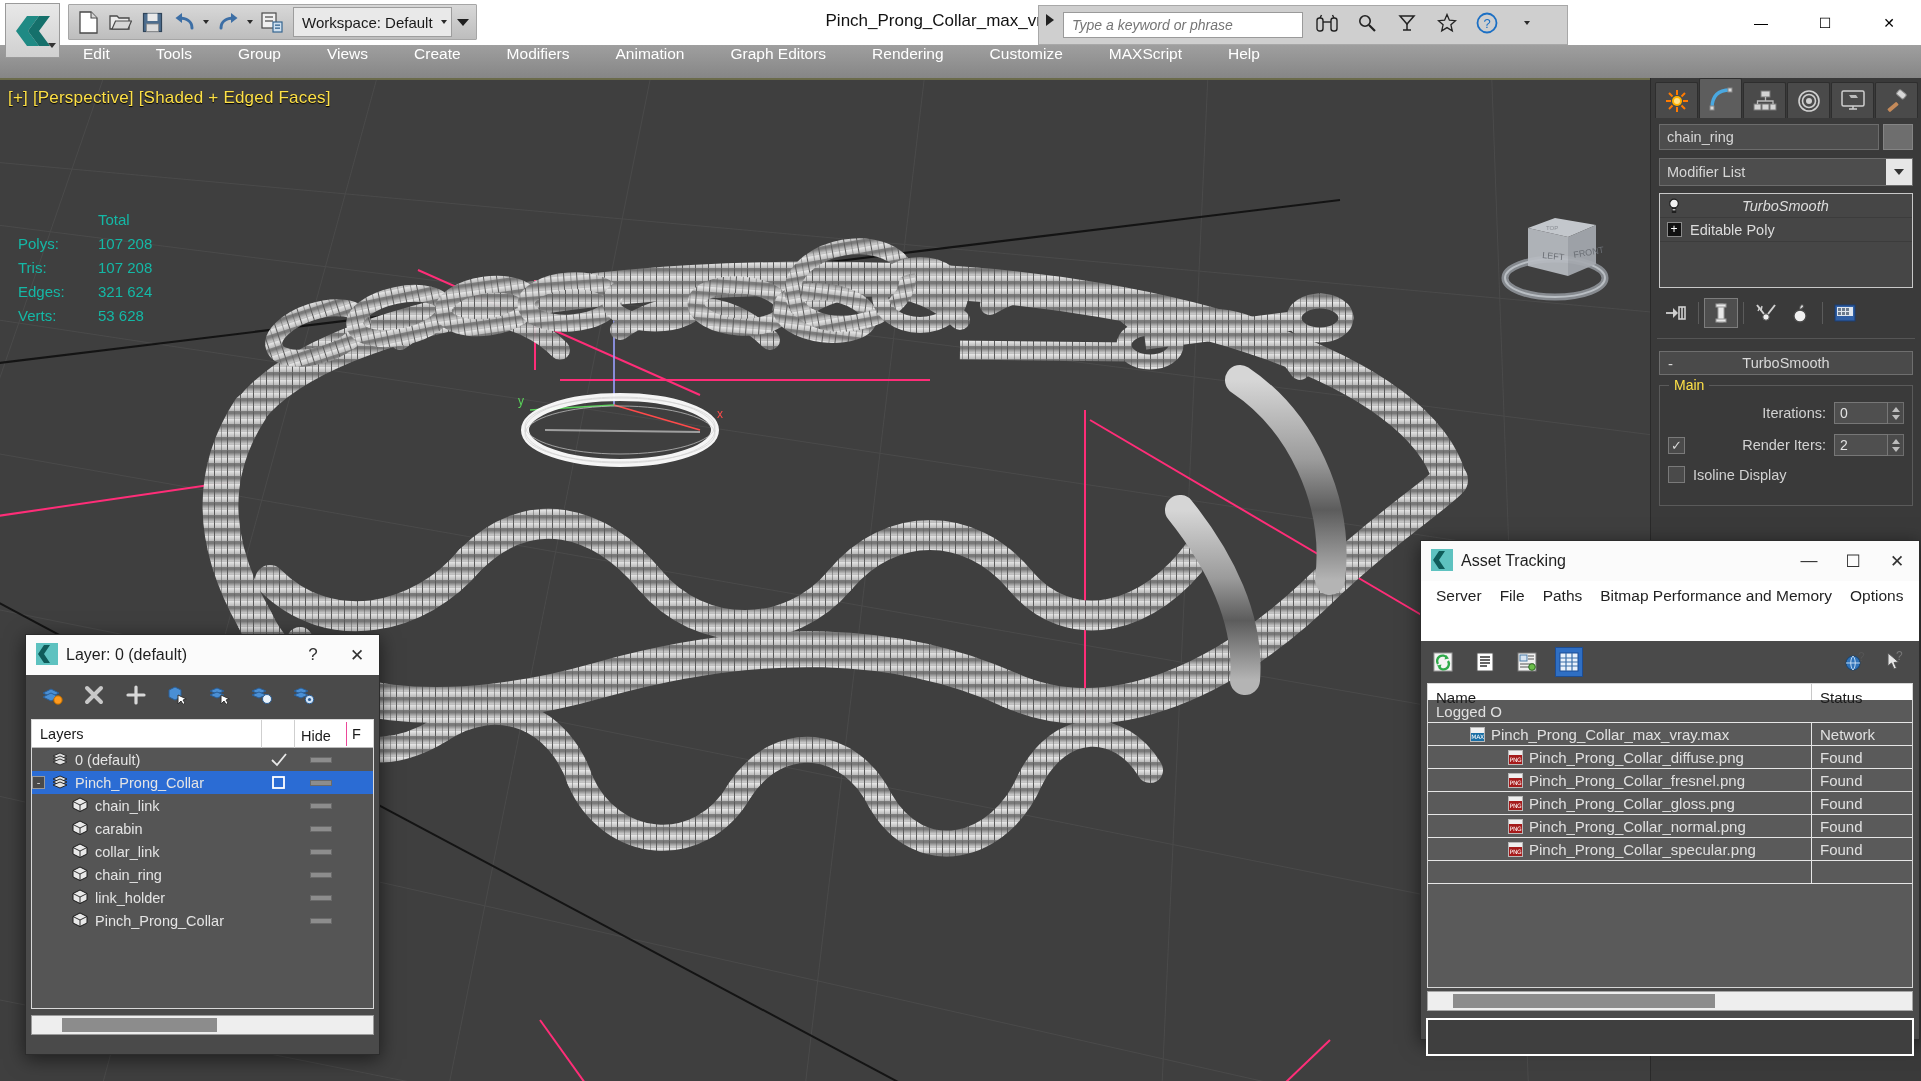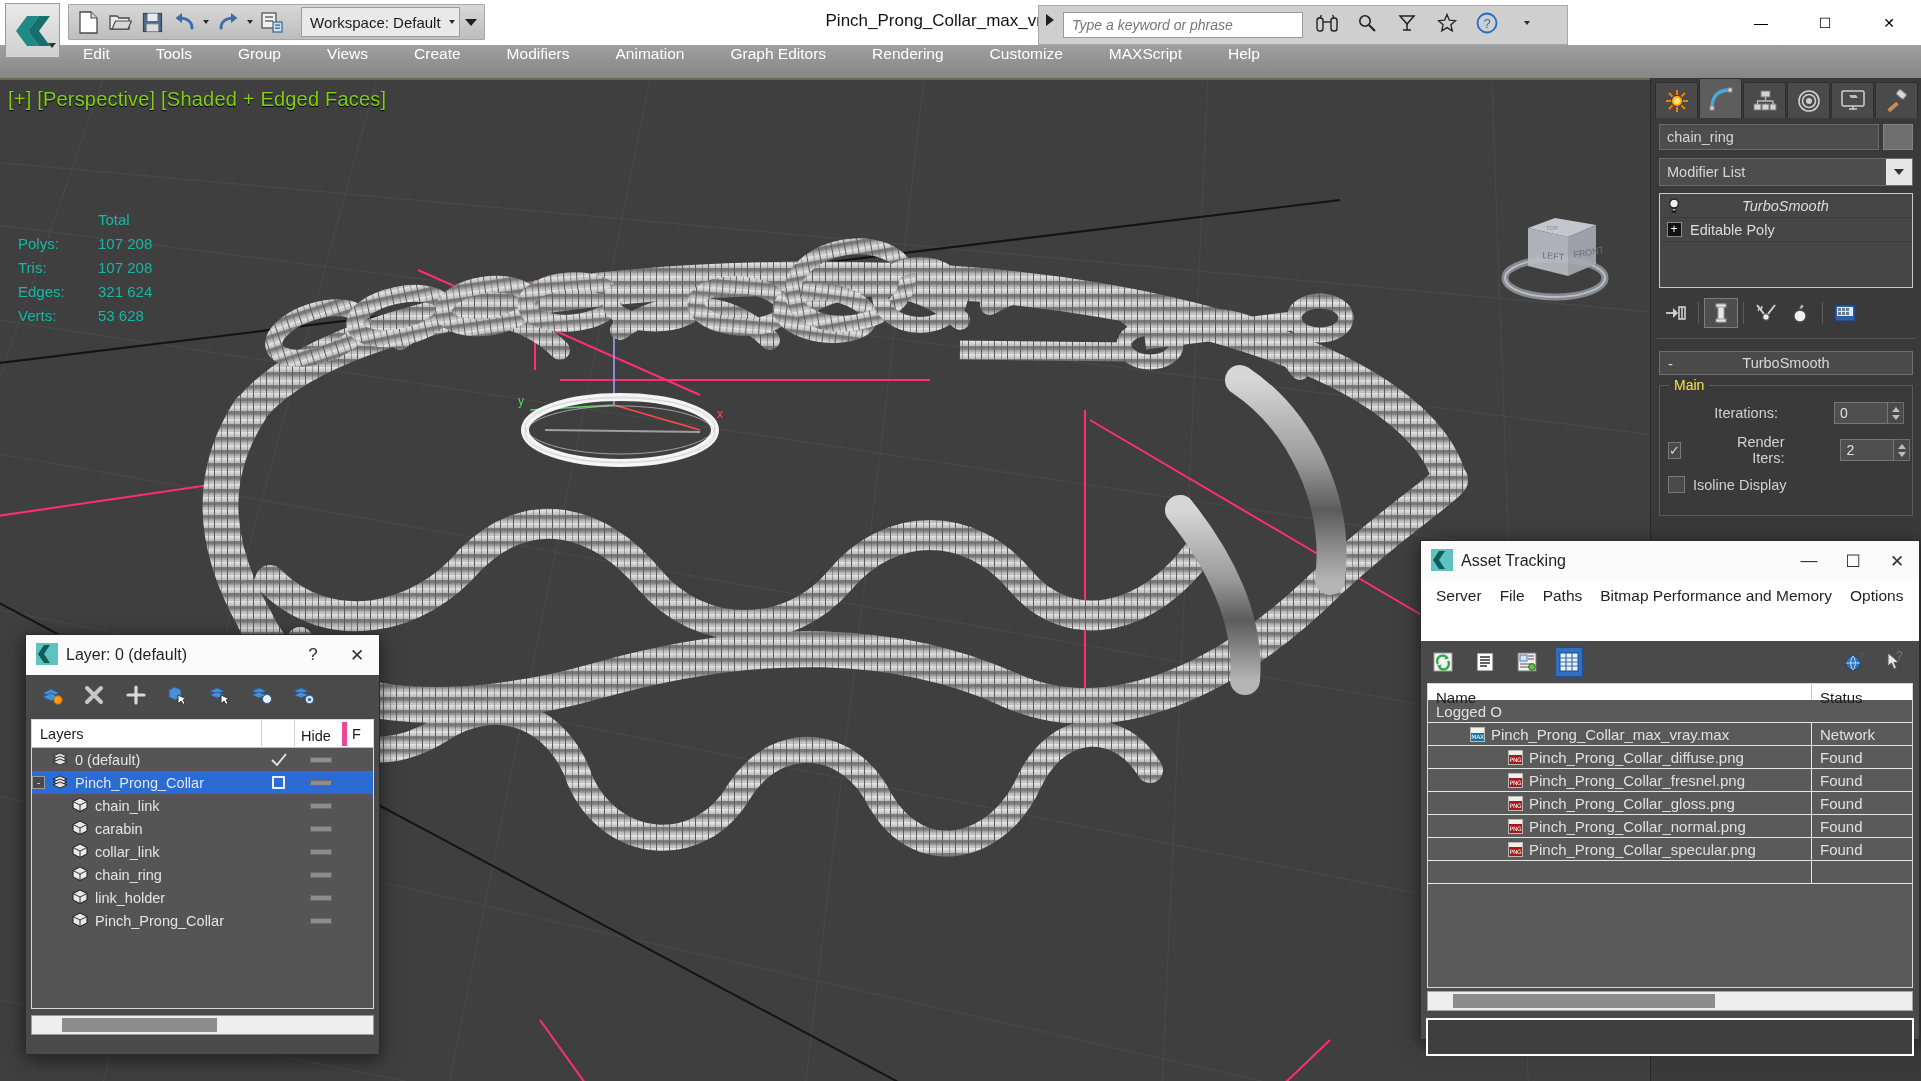--- a/index.html
+++ b/index.html
@@ -34,21 +34,21 @@
     position:absolute; left:68px; top:4px; height:36px;
     background:linear-gradient(180deg,#d8d8d8,#bdbdbd);
     border:1px solid #a6a6a6; display:flex; align-items:center;
     padding:0 4px; gap:2px; border-radius:1px;
   }
   .qat-btn{ width:30px;height:30px; display:flex;align-items:center;justify-content:center; cursor:pointer;}
   .qat-mini{ width:10px;height:30px;display:flex;align-items:center;justify-content:center;cursor:pointer;}
   .mini-tri{width:0;height:0;border-left:3.5px solid transparent;border-right:3.5px solid transparent;border-top:4px solid #2a2a2a;}
   .wsbox{
     height:30px; background:#e9e9e9; border:1px solid #9d9d9d;
-    display:flex; align-items:center; padding:0 4px 0 8px; margin-left:12px;
+    display:flex; align-items:center; padding:0 4px 0 8px; margin-left:4px;
   }
   .wsbox span{ font-size:15px; color:#1a1a1a; white-space:nowrap;}
   .wsbox .mini-tri{ margin-left:8px; }
   .qat-drop{ width:18px;height:30px;display:flex;align-items:center;justify-content:center;cursor:pointer;}
   .qat-drop .bigtri{width:0;height:0;border-left:6px solid transparent;border-right:6px solid transparent;border-top:7px solid #1f1f1f;}
   .win-title{
     position:absolute; left:0; top:0; width:1921px; height:42px;
     display:flex; align-items:center; justify-content:center;
     font-size:17px; color:#111; pointer-events:none;
   }
@@ -85,21 +85,21 @@
     color:#fff; font-size:15.5px; cursor:pointer; white-space:nowrap;
   }
 
   
   .viewport{
     position:absolute; left:0; top:78px; width:1650px; height:1003px;
     background:#3f3f3f; overflow:hidden;
     border-top:2px solid #6b6b4b;
   }
   .vp-label{
-    position:absolute; left:8px; top:8px; color:#84cc16; font-size:20px;
+    position:absolute; left:8px; top:8px; color:#fde047; font-size:17px;
     letter-spacing:.2px; text-shadow:0 1px 1px #000;
   }
   .vp-stats{
     position:absolute; left:18px; top:128px; color:#e8c33a; font-size:15px;
     line-height:24px;
   }
   .vp-stats table{ border-collapse:collapse; }
   .vp-stats td{ padding:0 0 0 0; color:#14b8a6; }
   .vp-stats td.lbl{ width:62px; }
   .vp-stats td.val{ padding-left:18px; }
@@ -170,21 +170,21 @@
   }
   .rollup-hdr .minus{ position:absolute; left:8px; color:#d9d9d9; font-size:15px;}
   .grp{
     margin-top:10px; border:1px solid #5a5a5a; position:relative;
     padding:16px 8px 10px 8px;
   }
   .grp-title{
     position:absolute; top:-9px; left:9px; background:#3a3a3a; padding:0 5px;
     color:#fde047; font-size:14px;
   }
-  .prow{ display:flex; align-items:center; margin-bottom:10px;gap:48px; }
+  .prow{ display:flex; align-items:center; margin-bottom:10px; }
   .prow .plabel{ flex:1; text-align:right; color:#d2d2d2; font-size:14.5px; padding-right:8px;}
   .spin{ display:flex; align-items:center; }
   .spinfield{
     width:54px;height:22px;background:#4f4f4f;border:1px solid #777;
     color:#e3e3e3; font-size:14px; display:flex;align-items:center;padding-left:5px;
   }
   .spinarrows{
     width:16px;height:22px;background:#4a4a4a;border:1px solid #6e6e6e;border-left:none;
     display:flex;flex-direction:column;align-items:center;justify-content:center;gap:3px;
   }
@@ -218,21 +218,21 @@
   .lay-grid{
     margin:4px 5px 0 5px; background:#555; border:1px solid #d9d9d9; height:290px;
     display:flex; flex-direction:column;
   }
   .lay-head{
     height:28px; background:#fff; display:flex; align-items:center;
     font-size:14.5px; color:#1a1a1a; border-bottom:1px solid #bbb;
   }
   .lay-head .c1{ flex:1; padding-left:8px; border-right:1px solid #cfcfcf; height:28px; line-height:28px;}
   .lay-head .c2{ width:33px; border-right:1px solid #cfcfcf;height:28px;}
-  .lay-head .c3{ width:52px; padding-left:6px; border-right:5px solid #ec4899;height:24px;line-height:28px;}
+  .lay-head .c3{ width:52px; padding-left:6px; border-right:1px solid #ec4899;height:24px;line-height:28px;}
   .lay-head .c4{ width:26px; padding-left:5px;height:28px;line-height:28px;}
   .lay-body{ flex:1; overflow:hidden; background:#555; }
   .lrow{
     height:23px; display:flex; align-items:center;
     color:#e4e4e4; font-size:14.5px; cursor:pointer;
   }
   .lrow.sel{ background:#2b6cd4; }
   .lrow .lname{ flex:1; display:flex; align-items:center; gap:7px; overflow:hidden; white-space:nowrap;}
   .lrow .chkcol{ width:33px; display:flex;align-items:center;justify-content:center;}
   .lrow .hidecol{ width:52px; display:flex;align-items:center;justify-content:center;}

